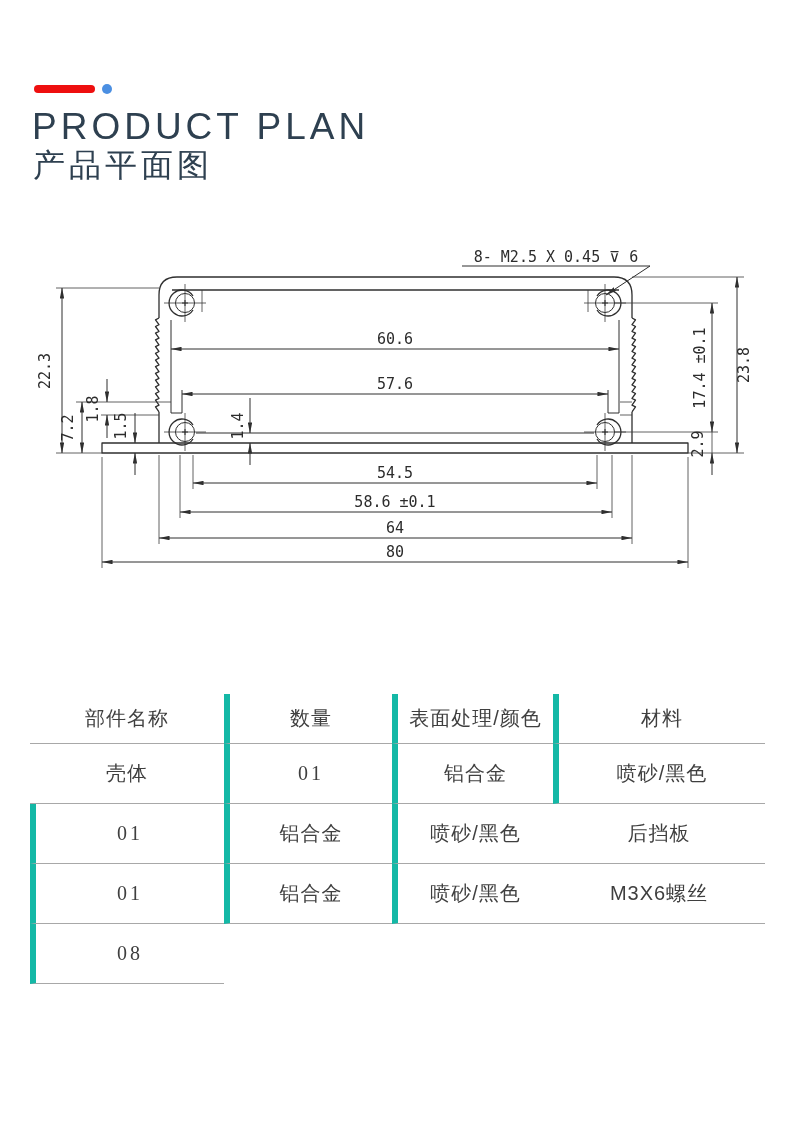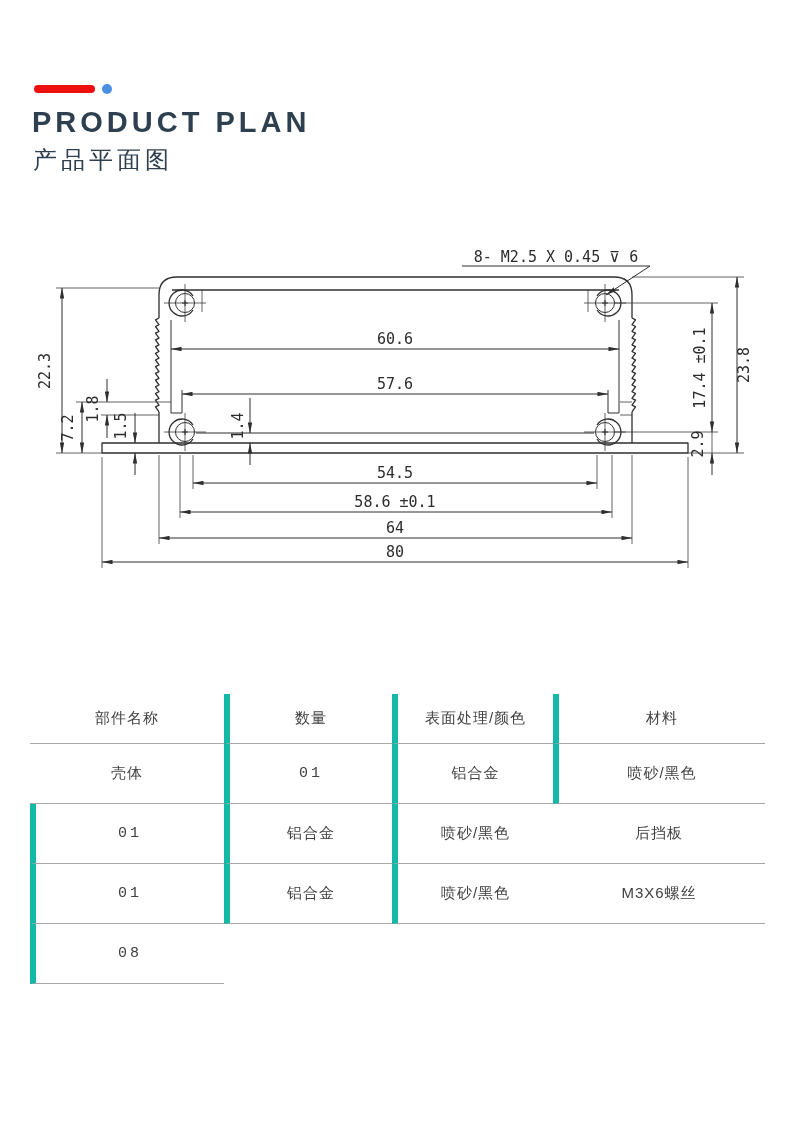--- a/index.html
+++ b/index.html
@@ -6,46 +6,46 @@
   body{
     width:790px;height:1129px;position:relative;background:#ffffff;
     font-family:"Liberation Sans","DejaVu Sans",sans-serif;
     overflow:hidden;
   }
   
   .accent-bar{position:absolute;left:34px;top:85px;width:61px;height:8px;border-radius:4px;}
   .accent-dot{position:absolute;left:102px;top:84px;width:10px;height:10px;border-radius:50%;}
   .page-title{
     position:absolute;left:32px;top:106px;
-    font-size:29px;font-weight:700;letter-spacing:4px;color:#2e4050;
+    font-size:37px;font-weight:400;letter-spacing:4px;color:#2e4050;
     font-family:"Liberation Sans",sans-serif;
   }
   .page-subtitle{
     position:absolute;left:33px;top:144px;
-    font-size:24px;font-weight:400;letter-spacing:4px;color:#2e4050;
+    font-size:32px;font-weight:400;letter-spacing:4px;color:#2e4050;
   }
   
   svg.drawing{position:absolute;left:0;top:225px;}
   .bd{stroke:#2f2f2f;stroke-width:1.3;fill:none;stroke-linejoin:round;}
   .md{stroke:#2f2f2f;stroke-width:1;fill:none;}
   .th{stroke:#3a3a3a;stroke-width:0.8;fill:none;}
   .dt{font-family:"DejaVu Sans Mono","DejaVu Sans",monospace;font-size:15px;fill:#2c2c2c;}
   
   .parts-table{
     position:absolute;left:30px;top:694px;width:735px;
     display:grid;grid-template-columns:194px 168px 161px 212px;
-    color:#3f3f3f;font-size:15px;
+    color:#3f3f3f;font-size:20px;
   }
   .cell{
     display:flex;align-items:center;justify-content:center;
     border-bottom:1px solid #a8a8a8;height:49px;letter-spacing:1px;
   }
   .cell.vline{border-left:6px solid #14b8a6;}
   .cell.body{height:59px;}
-  .cell.qty{font-family:Liberation Mono, monospace;letter-spacing:3px;}
+  .cell.qty{font-family:Liberation Serif, serif;letter-spacing:3px;}
 </style>
 </head>
 <body>
 
 <div class="accent-bar" style="background: rgb(238, 15, 15);"></div>
 <div class="accent-dot" style="background: rgb(75, 143, 226);"></div>
 <div class="page-title">PRODUCT PLAN</div>
 <div class="page-subtitle">产品平面图</div>
 
 <svg class="drawing" width="790" height="360" viewBox="0 0 790 360">

